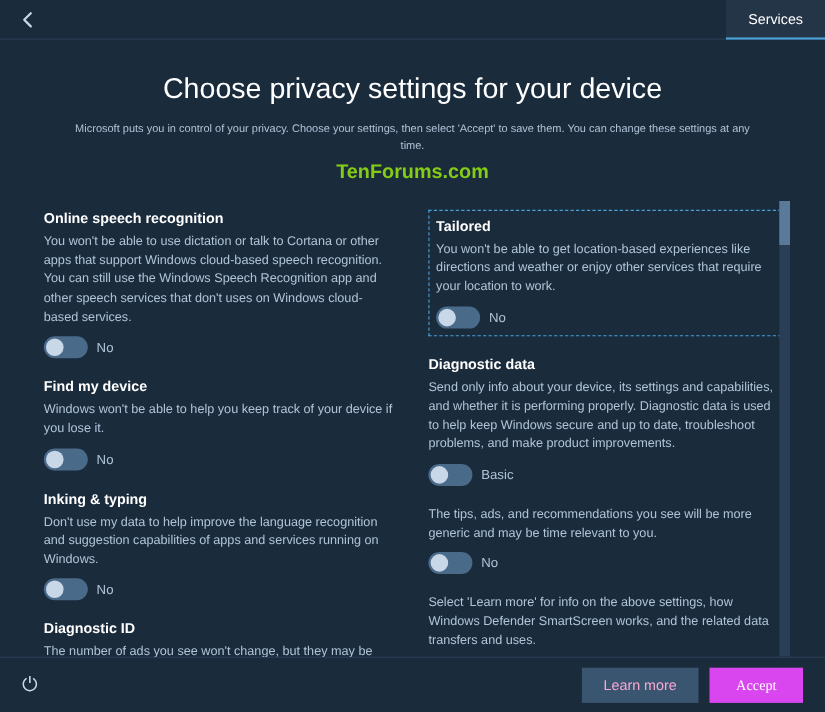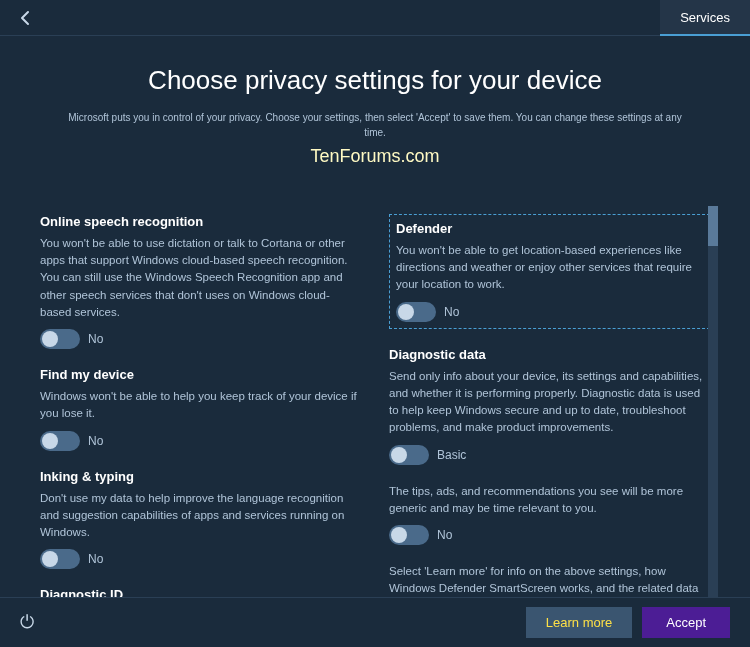--- a/index.html
+++ b/index.html
@@ -43,21 +43,20 @@
       font-size: 13px;
       border-bottom: 2px solid #4a9fd4;
     }
 
     
     .main-content {
       display: flex;
       flex-direction: column;
       height: calc(647px - 36px - 50px);
       overflow: hidden;
-      gap: 23px;
     }
 
     .header-section {
       padding: 28px 60px 16px;
       text-align: center;
     }
     .main-title {
       font-size: 26px;
       font-weight: 300;
       color: #ffffff;
@@ -65,22 +64,22 @@
       line-height: 1.3;
     }
     .subtitle {
       font-size: 10px;
       color: #b0c4d8;
       line-height: 1.5;
       margin-bottom: 6px;
     }
     .brand {
       font-size: 18px;
-      font-weight: normal;
-      color: #fef9c3;
+      font-weight: bold;
+      color: #84cc16;
     }
 
     
     .settings-area {
       flex: 1;
       display: flex;
       padding: 0 32px;
       overflow: hidden;
       position: relative;
     }
@@ -196,35 +195,35 @@
       font-size: 18px;
       color: #c8d8e8;
       cursor: pointer;
     }
     .footer-buttons {
       display: flex;
       gap: 10px;
     }
     .btn-learn {
       background-color: #3a5570;
-      color: #fde047;
+      color: #f9a8d4;
       border: none;
       padding: 8px 20px;
       font-size: 13px;
       cursor: pointer;
       font-family: inherit;
     }
     .btn-accept {
-      background-color: #4c1d95;
+      background-color: #d946ef;
       color: #ffffff;
       border: none;
       padding: 8px 24px;
       font-size: 13px;
       cursor: pointer;
-      font-family: Liberation Sans, sans-serif;
+      font-family: Liberation Serif, serif;
     }
 
     .info-text {
       font-size: 11.5px;
       color: #b0c4d8;
       line-height: 1.5;
       margin-top: 8px;
     }
   </style>
 </head>
@@ -290,21 +289,21 @@
         <div class="setting-title">Diagnostic ID</div>
         <div class="setting-desc">The number of ads you see won't change, but they may be less relevant to you.</div>
 
       </div>
 
     </div>
 
     <div class="right-column">
 
       <div class="location-block setting-block">
-        <div class="setting-title">Defender</div>
+        <div class="setting-title">Tailored</div>
         <div class="setting-desc">You won't be able to get location-based experiences like directions and weather or enjoy other services that require your location to work.</div>
         <div class="toggle-row">
           <div class="toggle off">
             <div class="toggle-knob"></div>
           </div>
           <span class="toggle-label">No</span>
         </div>
       </div>
 
       <div class="setting-block">

